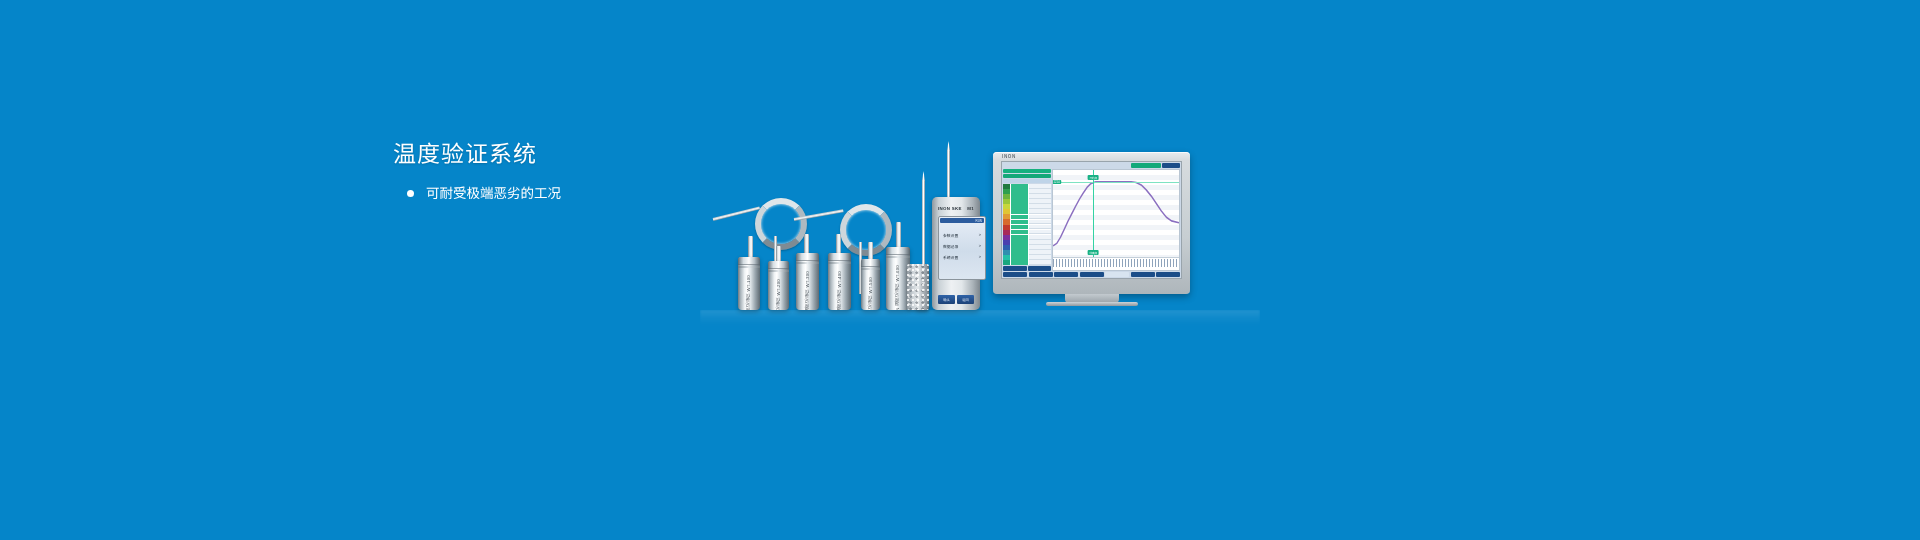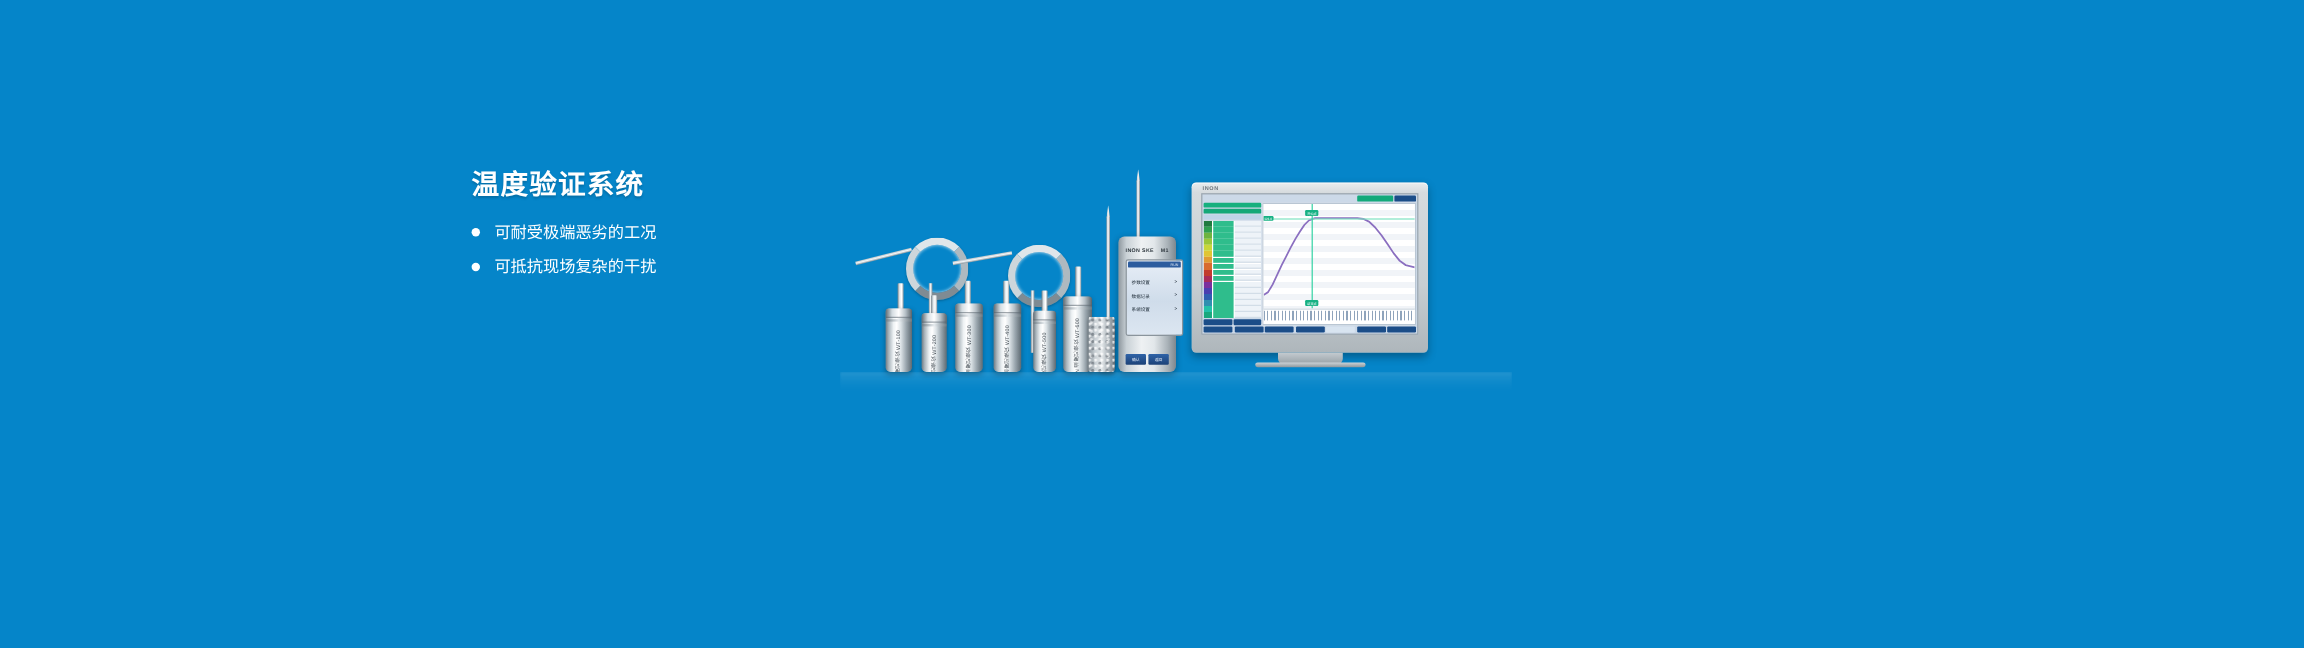--- a/index.html
+++ b/index.html
@@ -13,29 +13,29 @@
     position:relative;width:1920px;height:540px;
     background:#0585c9;
     overflow:hidden;
   }
   
   .copy{
     position:absolute;left:393px;top:141px;width:400px;
     color:#ffffff;
   }
   .title{
-    font-size:23px;font-weight:bold;letter-spacing:1px;
+    font-size:23px;font-weight:normal;letter-spacing:1px;
     line-height:1.2;margin:0 0 17px 0;color:#ffffff;
     text-shadow:0 1px 2px rgba(0,0,0,.18);
   }
   .subtitle{
     font-size:13.5px;font-weight:normal;line-height:1.3;
     margin:0 0 18px 0;color:#f2fbff;white-space:nowrap;
   }
-  .bullets{list-style:none;margin:0;padding:0;}
+  .bullets{list-style:none;margin:14px;padding:0;}
   .bullets li{
     display:flex;align-items:center;
     font-size:13.5px;line-height:1.2;margin-bottom:13px;color:#ffffff;
   }
   .dot{
     width:7px;height:7px;border-radius:50%;background:#ffffff;
     display:inline-block;margin-right:12px;flex:0 0 auto;
   }
 
   
@@ -221,24 +221,20 @@
 <body>
 
 <div class="banner">
 
   <div class="copy">
     <h1 class="title">温度验证系统</h1>
     <ul class="bullets">
       <li>
         <span class="dot"></span>
         <span>可耐受极端恶劣的工况</span>
-      </li>
-      <li>
-        <span class="dot"></span>
-        <span>可抵抗现场复杂的干扰</span>
       </li>
     </ul>
   </div>
 
   <div class="products">
 
     <div class="coil" style="left:55px;top:78px;">
       <div class="tail" style="left:-42px;top:20px;width:48px;transform:rotate(-14deg);"></div>
       <div class="ring"></div>
       <div class="stem" style="height:58px;"></div>

